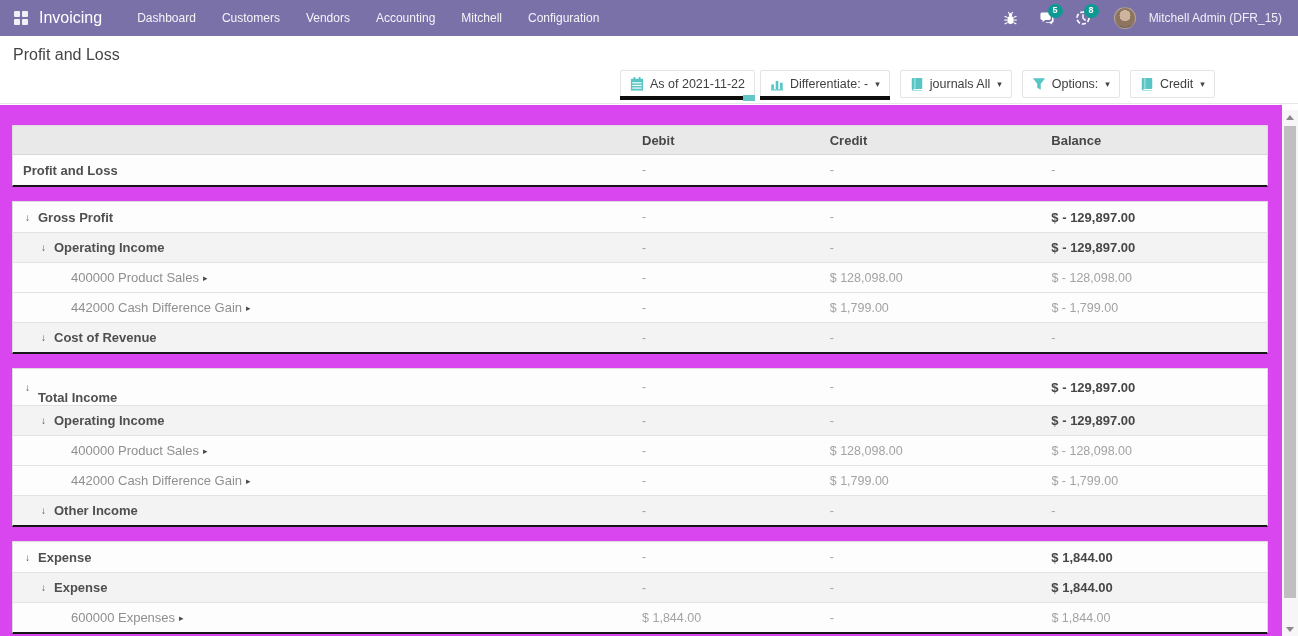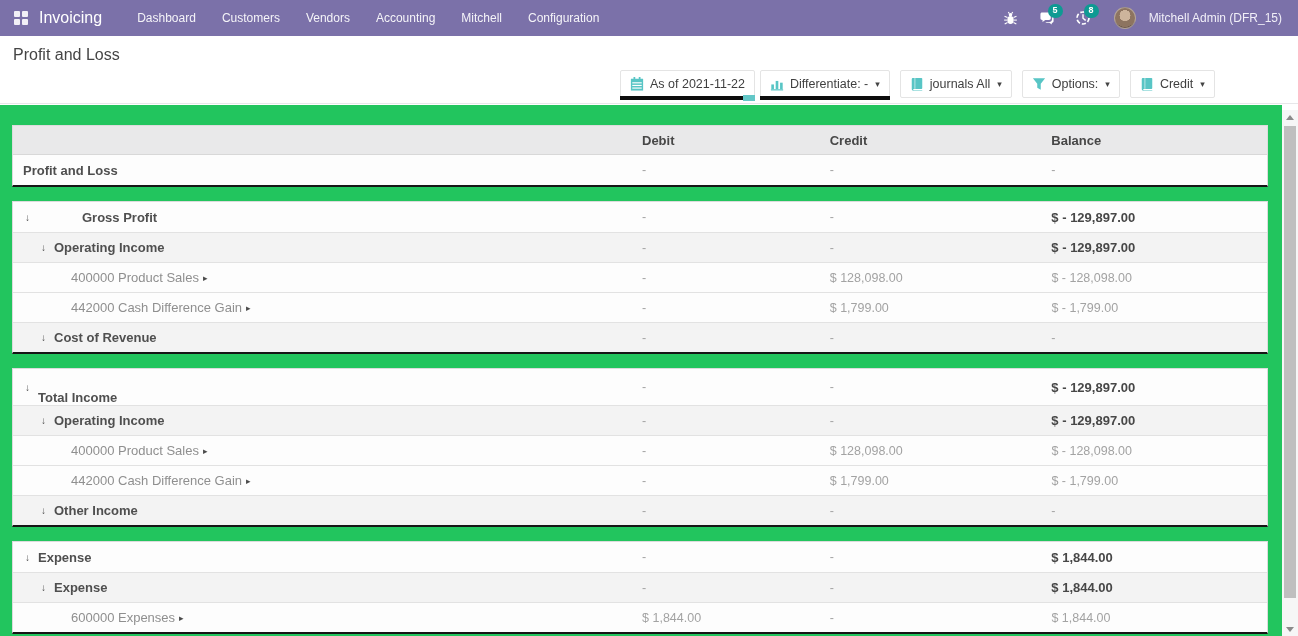--- a/index.html
+++ b/index.html
@@ -57,21 +57,21 @@
   .filter-btn + .filter-btn { margin-left:5px; }
   .filter-btn.gap { margin-left:10px; }
   .filter-btn .caret { font-size:9px; color:#444; margin-left:1px; }
   .ubar { position:absolute; left:-1px; right:-1px; bottom:-3px; height:4px; background:#0d0d0d; }
   .ubar-accent { position:absolute; right:-1px; bottom:-4px; width:12px; height:6px; background:#63c7c7; }
   .f-icon { width:14px; height:14px; display:inline-block; flex:0 0 auto; }
 
   
   .content {
     position:absolute; top:105px; left:0; right:16px; bottom:0;
-    background:#22c55e; overflow:hidden; padding:20px 0 0 12px;
+    background:#d946ef; overflow:hidden; padding:20px 0 0 12px;
   }
   .report { width:1256px; }
   .section-table {
     background:#fdfdfd; border:1px solid #dcdcdc; border-bottom:2px solid #161616;
     margin-bottom:14px;
   }
   .trow { display:flex; min-height:30px; align-items:stretch; background:#fdfdfd; }
   .trow + .trow { border-top:1px solid #e2e2e2; }
   .trow.shaded { background:#f3f3f3; }
   .thead-row { display:flex; background:#e9e9ea; min-height:29px; border-bottom:1px solid #d8d8d8; }
@@ -237,21 +237,21 @@
           </div>
           <div class="c-num balance">
             <div class="muted" style="display: inline;">-</div>
           </div>
         </div>
       </div>
       <div class="section-table">
         <div class="trow bold-row">
           <div class="c-name" style="padding-left: 12px;">
             <div class="fold-icon" style="display: inline-block;">↓</div>
-            <div class="row-label" style="display: inline; margin-left: 44px;">Gross Profit</div>
+            <div class="row-label" style="display: inline;">Gross Profit</div>
           </div>
           <div class="c-num">
             <div class="muted" style="display: inline;">-</div>
           </div>
           <div class="c-num credit">
             <div class="muted" style="display: inline;">-</div>
           </div>
           <div class="c-num balance">
             <div class="strong-val" style="display: inline;">$ - 129,897.00</div>
           </div>

